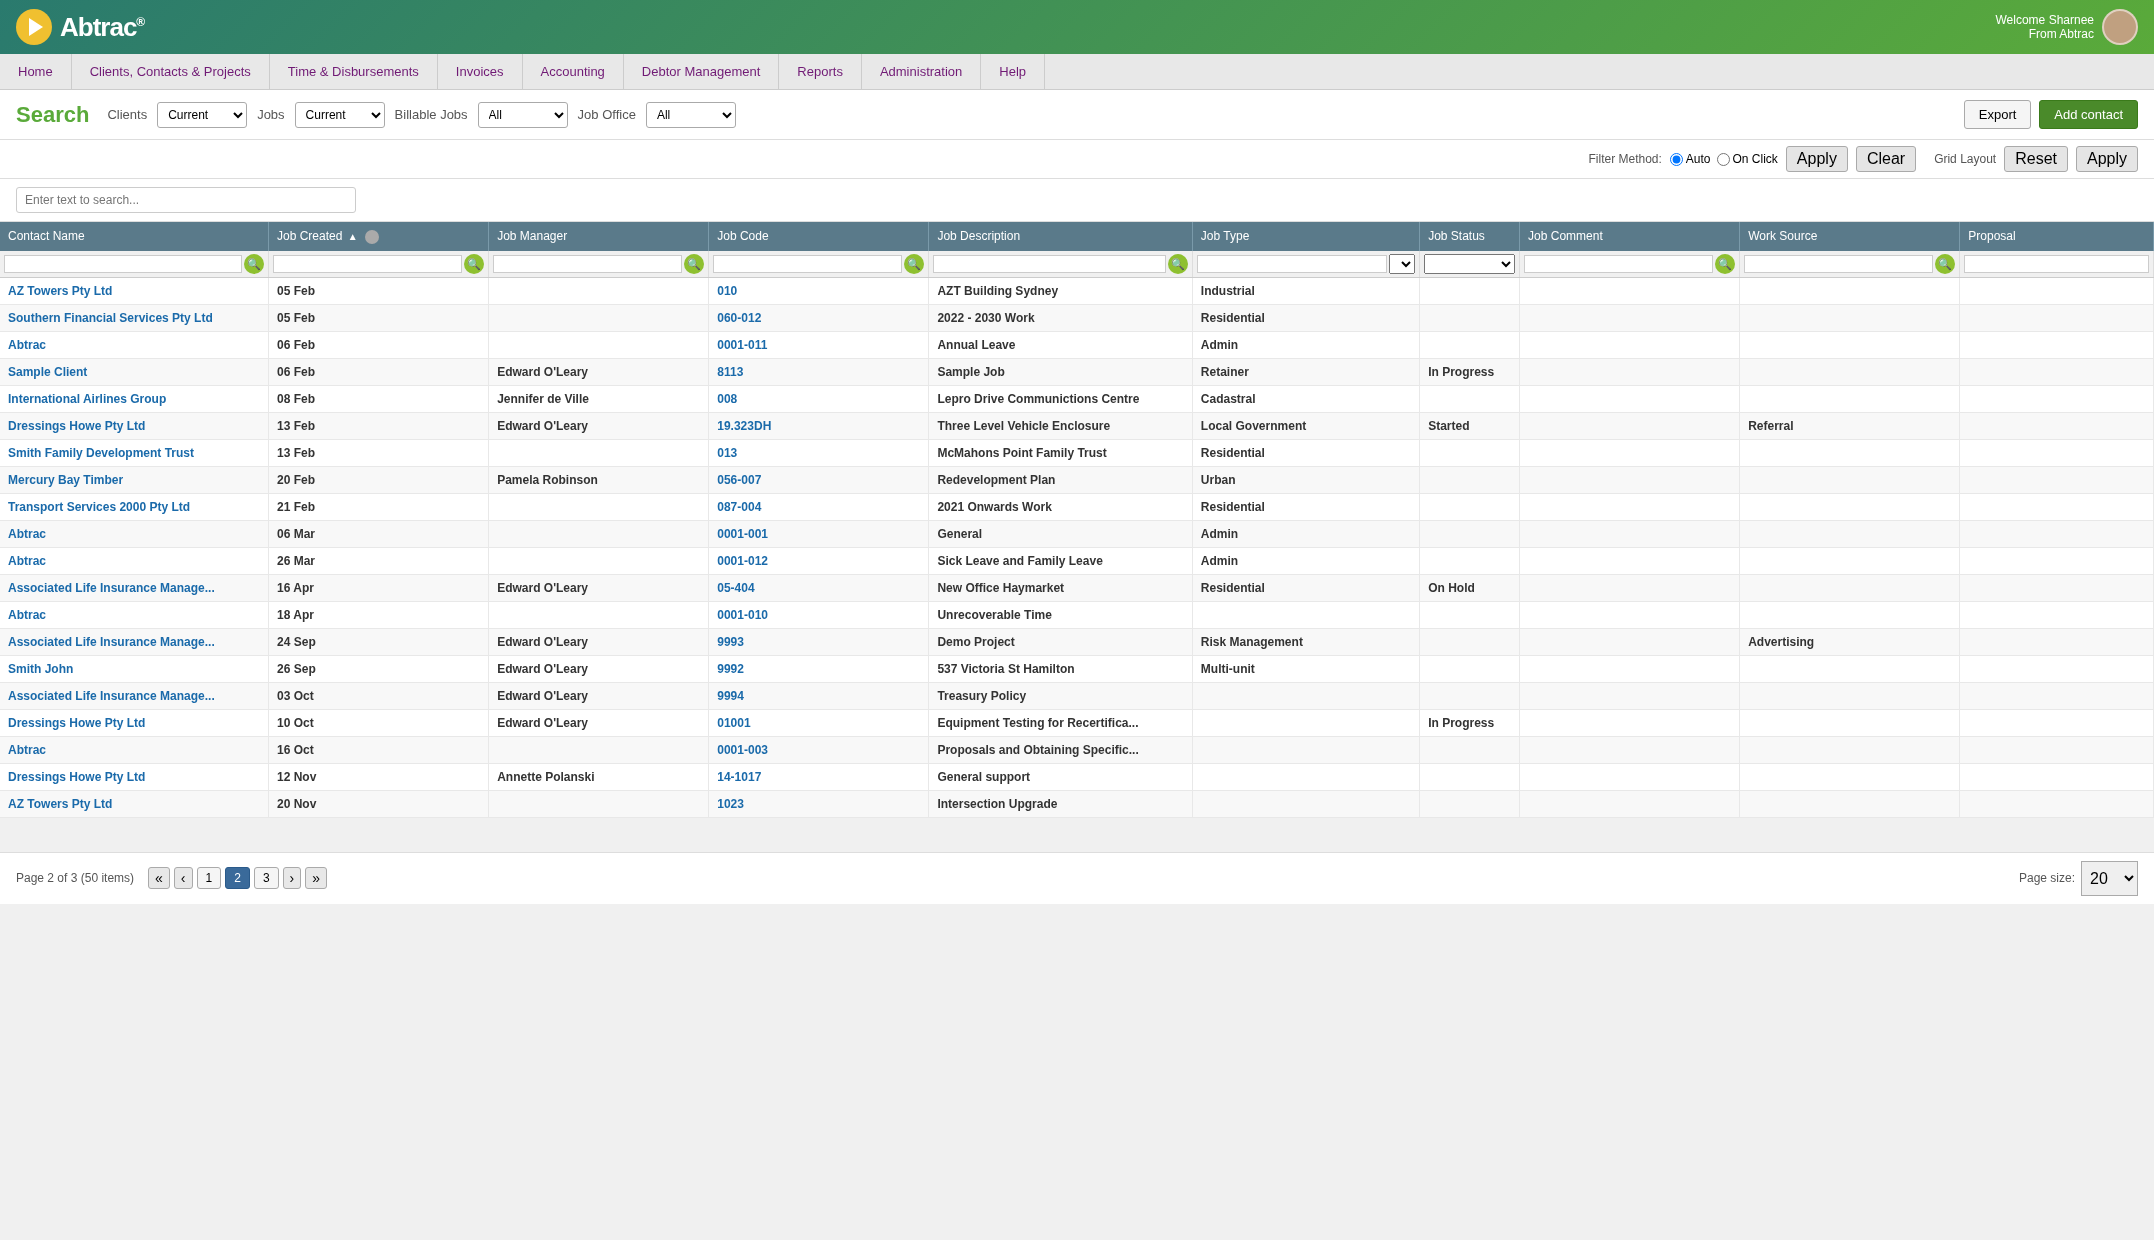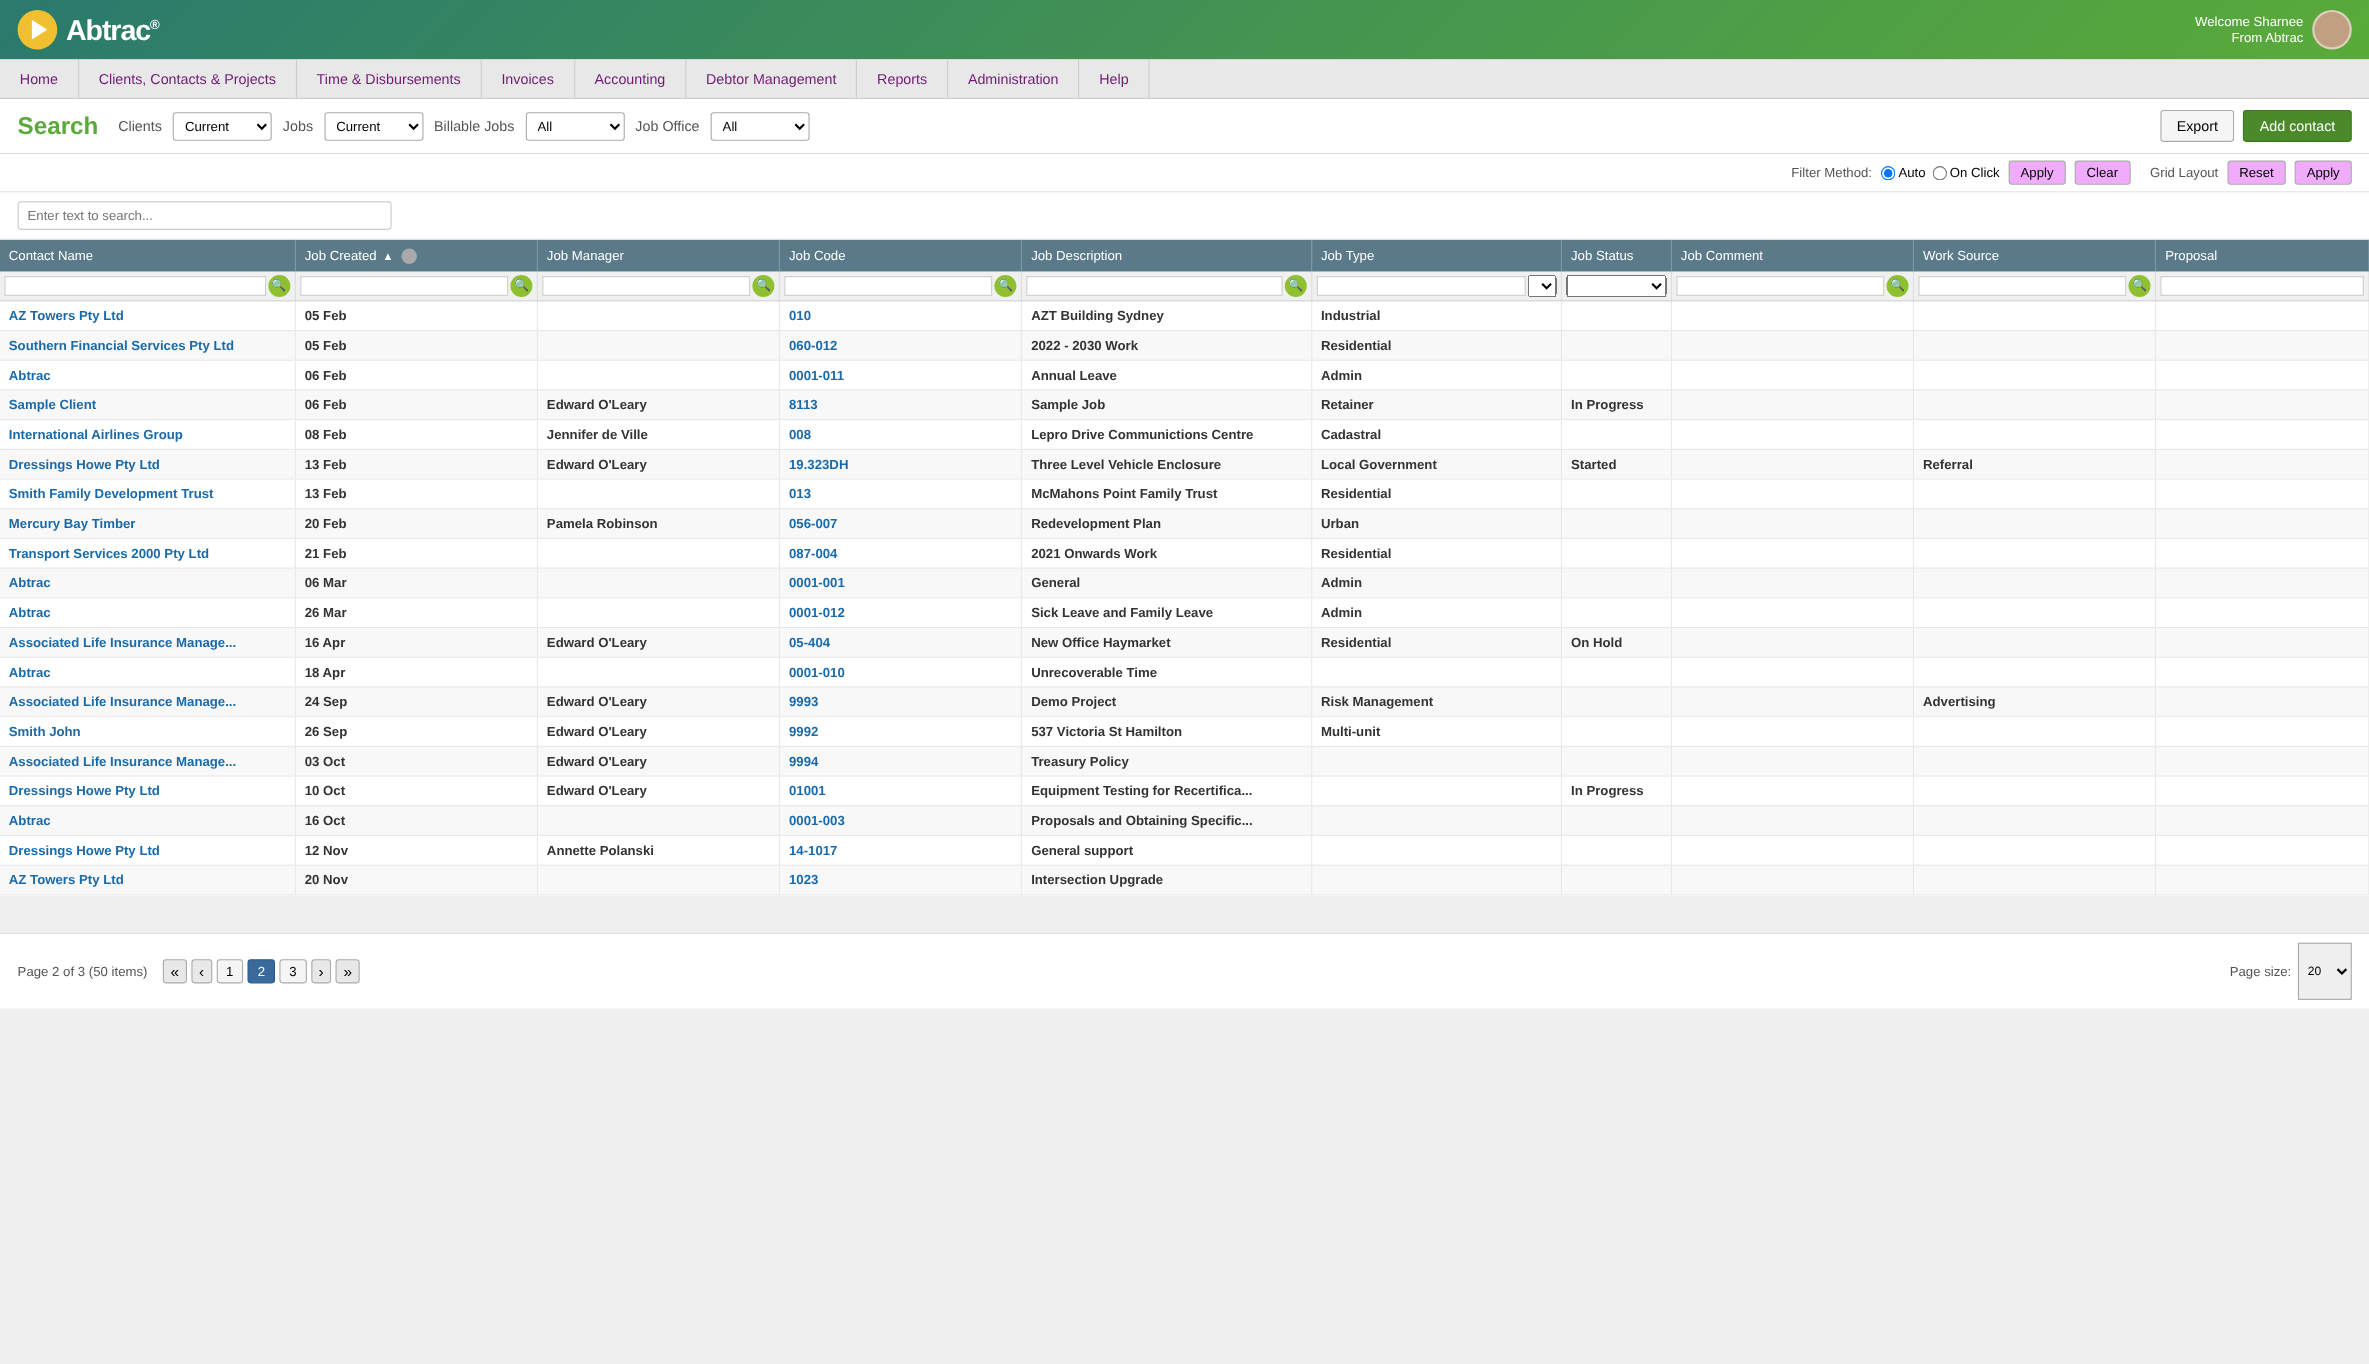--- a/index.html
+++ b/index.html
@@ -125,22 +125,22 @@
       font-size: 12px;
     }
     .filter-method-label { color: #555; }
     .radio-group { display: flex; align-items: center; gap: 6px; }
     .radio-group label { display: flex; align-items: center; gap: 3px; cursor: pointer; }
     .filter-btn {
       padding: 3px 10px;
       border: 1px solid #aaa;
       border-radius: 3px;
       cursor: pointer;
-      font-size: 12px;
-      background: #f0abfc;
+      font-size: 16px;
+      background: #e5e5e5;
     }
     .grid-layout-label { color: #555; margin-left: 10px; }
 
     
     .search-box-area {
       background: white;
       padding: 8px 16px;
       border-bottom: 1px solid #ddd;
     }
     .search-box-area input {
@@ -251,23 +251,23 @@
       font-size: 14px;
     }
     .page-size-area {
       margin-left: auto;
       display: flex;
       align-items: center;
       gap: 6px;
       color: #555;
     }
     .page-size-area select {
-      padding: 18px 4px;
+      padding: 7px 4px;
       border: 1px solid #aaa;
-      font-size: 11px;
+      font-size: 16px;
     }
 
     .settings-icon {
       display: inline-block;
       width: 16px; height: 16px;
       background: #777;
       border-radius: 50%;
       vertical-align: middle;
       margin-left: 4px;
       cursor: pointer;

